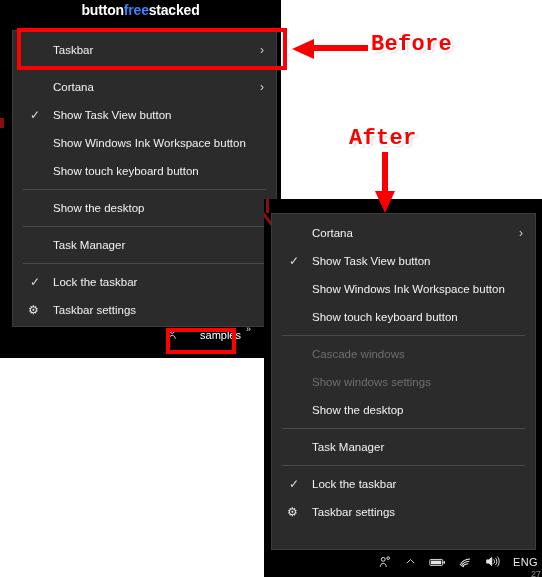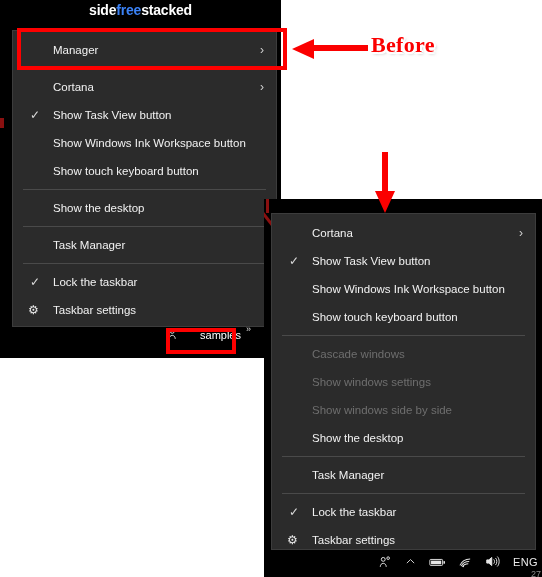--- a/index.html
+++ b/index.html
@@ -116,42 +116,42 @@
 
   
   .lbl{
     position:absolute;color:#fb0000;font-weight:bold;font-style:normal;
     font-size:22px;letter-spacing:.3px;
     text-shadow:
       -1.5px -1.5px 0 #fff, 1.5px -1.5px 0 #fff,
       -1.5px  1.5px 0 #fff, 1.5px  1.5px 0 #fff,
        0 -2px 0 #fff, 0 2px 0 #fff, -2px 0 0 #fff, 2px 0 0 #fff,
        2px 2px 3px rgba(120,120,120,.55);
-    font-family:Liberation Serif, serif;
+    font-family:Liberation Mono, monospace;
   }
   .lbl-before{left:371px;top:32px;}
   .lbl-after{left:349px;top:126px;}
 
   .arrow-svg{position:absolute;pointer-events:none;}
 </style>
 </head>
 <body>
 
 <div class="stage">
 
   <div class="before-shot">
 
     <div class="wall-streak" style="left:-10px;top:334px;width:230px;height:30px;transform:skewY(6deg);"></div>
     <div class="wall-red" style="left:0px;top:118px;width:4px;height:10px;"></div>
 
-    <div class="brand"><span>side</span><span class="red">free</span><span>stacked</span></div>
+    <div class="brand"><span>button</span><span class="red">free</span><span>stacked</span></div>
 
     <div class="menu-before" id="menu-before">
         <div style="height:5px"></div>
-        <div class="mi"><span>Manager</span><span class="chev">›</span></div>
+        <div class="mi"><span>Taskbar</span><span class="chev">›</span></div>
         <div class="sep"></div>
         <div class="mi"><span>Cortana</span><span class="chev">›</span></div>
         <div class="mi"><span class="check">✓</span><span>Show Task View button</span></div>
         <div class="mi"><span>Show Windows Ink Workspace button</span></div>
         <div class="mi"><span>Show touch keyboard button</span></div>
         <div class="sep"></div>
         <div class="mi"><span>Show the desktop</span></div>
         <div class="sep"></div>
         <div class="mi"><span>Task Manager</span></div>
         <div class="sep"></div>
@@ -231,21 +231,20 @@
 
   <div class="menu-after" id="menu-after">
       <div style="height:5px"></div>
       <div class="mi"><span>Cortana</span><span class="chev">›</span></div>
       <div class="mi"><span class="check">✓</span><span>Show Task View button</span></div>
       <div class="mi"><span>Show Windows Ink Workspace button</span></div>
       <div class="mi"><span>Show touch keyboard button</span></div>
       <div class="sep"></div>
       <div class="mi disabled"><span>Cascade windows</span></div>
       <div class="mi disabled"><span>Show windows settings</span></div>
-      <div class="mi disabled"><span>Show windows side by side</span></div>
       <div class="mi"><span>Show the desktop</span></div>
       <div class="sep"></div>
       <div class="mi"><span>Task Manager</span></div>
       <div class="sep"></div>
       <div class="mi"><span class="check">✓</span><span>Lock the taskbar</span></div>
       <div class="mi"><span class="gear">⚙</span><span>Taskbar settings</span></div>
       <div style="height:5px"></div>
     </div>
 
   <div class="redbox rb-toolbars"></div>
@@ -255,14 +254,15 @@
     <path d="M78 12 H22" stroke="#fb0000" stroke-width="6" fill="none"></path>
     <path d="M2 13 L24 3 L24 23 Z" fill="#fb0000"></path>
   </svg>
 
   <svg class="arrow-svg" style="left:371px;top:152px;" width="28" height="62" viewBox="0 0 28 62">
     <path d="M14 0 V42" stroke="#fb0000" stroke-width="6" fill="none"></path>
     <path d="M14 61 L4 39 L24 39 Z" fill="#fb0000"></path>
   </svg>
 
   <div class="lbl lbl-before">Before</div>
+  <div class="lbl lbl-after">After</div>
 
 </div>
 
 </body></html>

